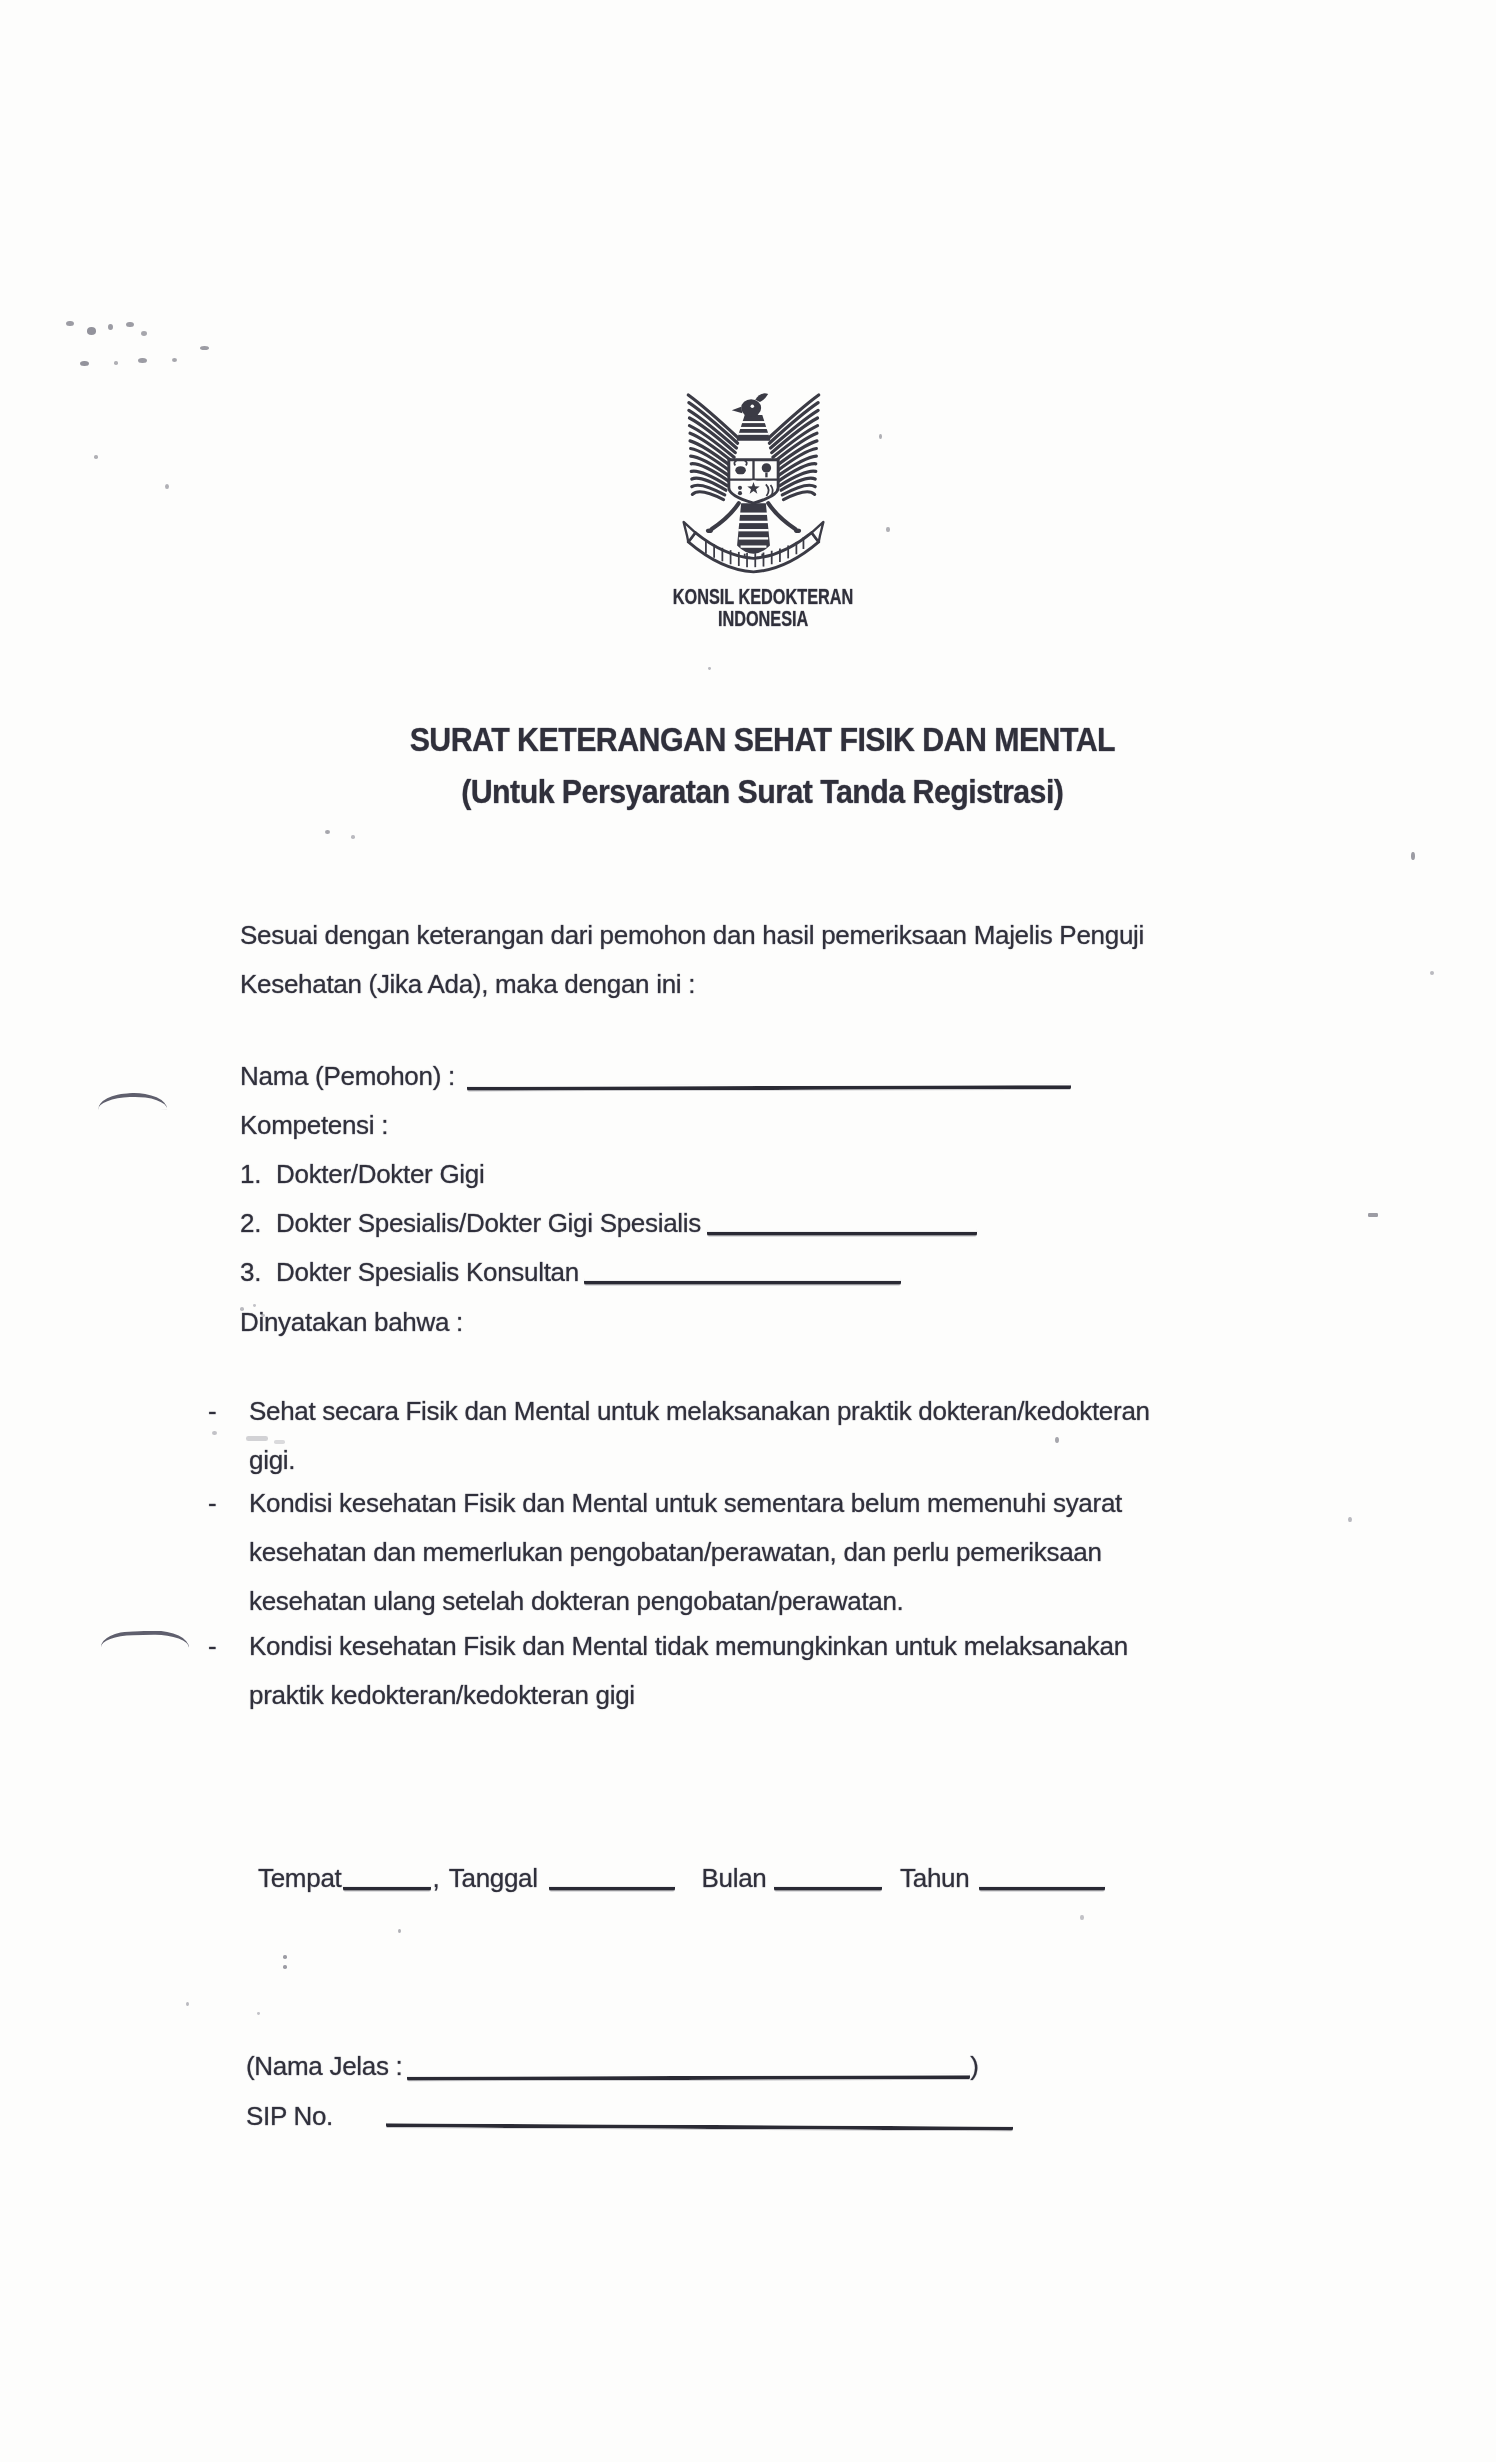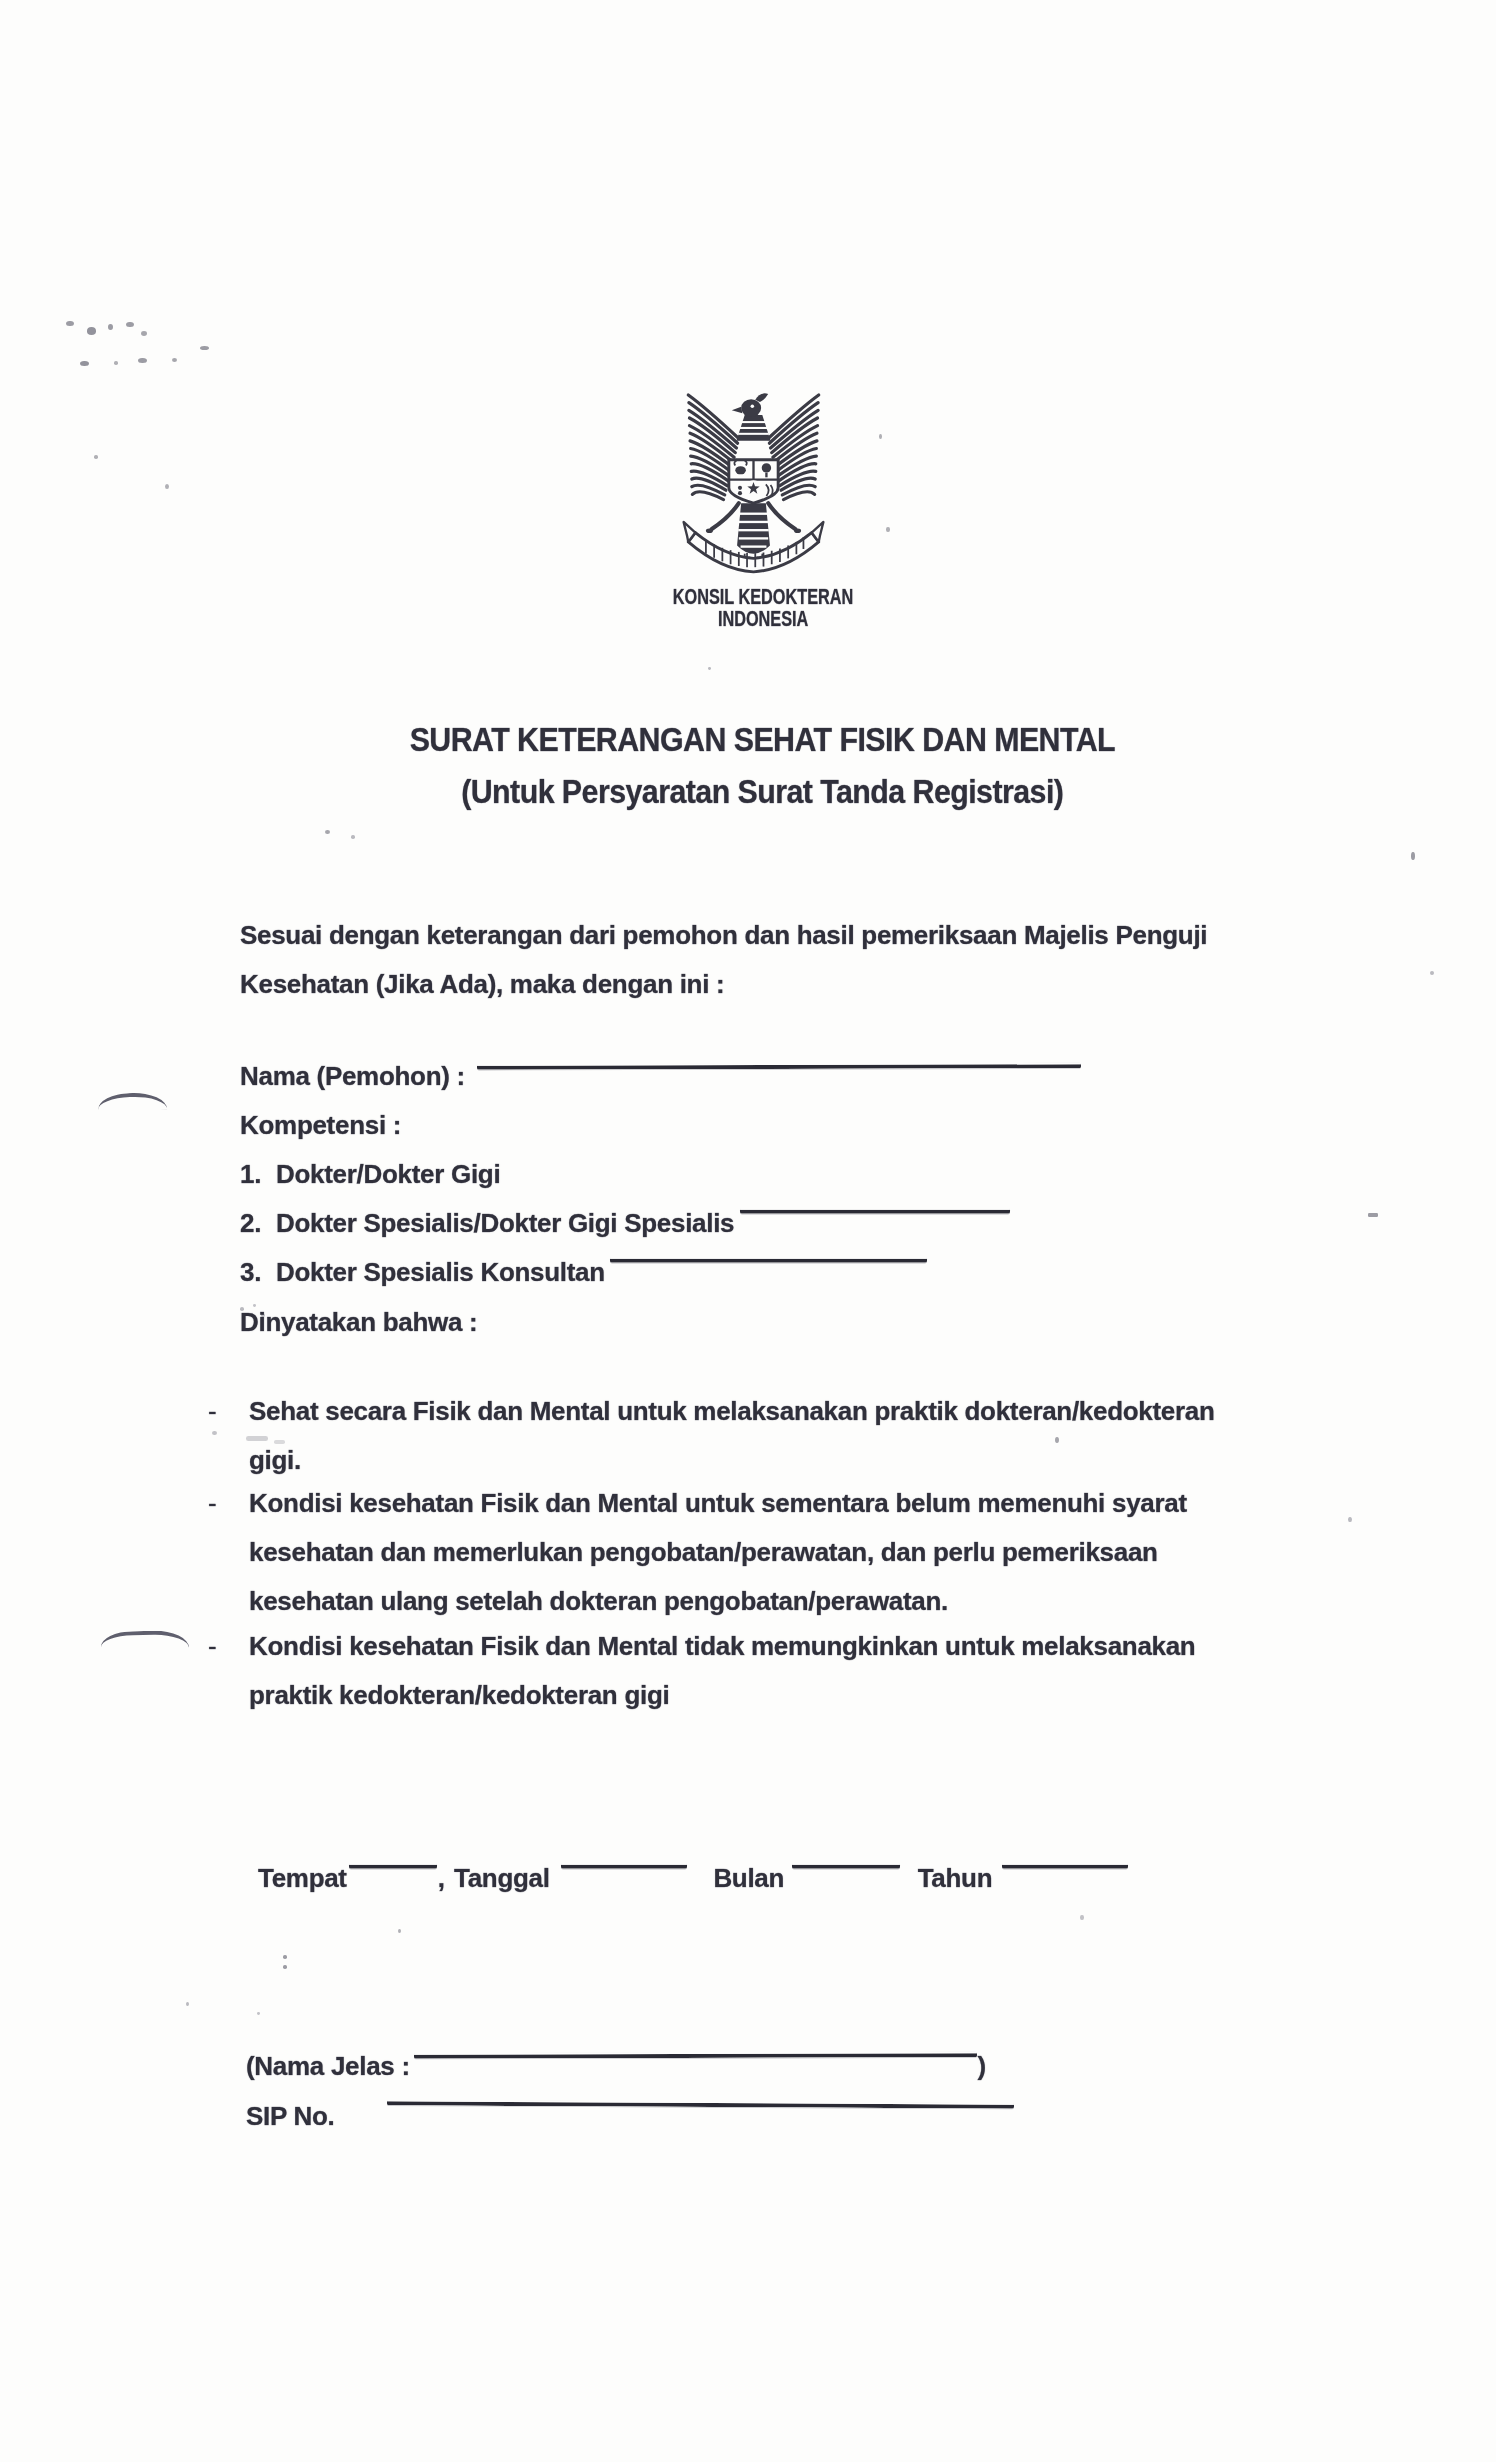--- a/index.html
+++ b/index.html
@@ -4,22 +4,22 @@
 <style>
   html,body{margin:0;padding:0;background:#fdfdfc;}
   .page{
     position:relative;width:1496px;height:2462px;background:#fdfdfc;overflow:hidden;
     font-family:"Liberation Sans","DejaVu Sans",sans-serif;color:#30303b;
     text-shadow:0 0 1.2px rgba(47,47,62,.38);
     -webkit-text-stroke:0.4px rgba(47,47,62,.45);
     letter-spacing:-0.3px;
   }
   .abs{position:absolute;}
-  .line{line-height:49px;font-size:26px;white-space:nowrap;font-weight:bold;}
-  .row{display:flex;align-items:flex-start;}
+  .line{line-height:49px;font-size:26px;white-space:nowrap;}
+  .row{display:flex;align-items:center;}
   .num{display:inline-block;width:36px;flex:none;}
 
   
   .emblem{position:absolute;left:680px;top:388px;width:147px;height:188px;opacity:.93;}
   .org-block{position:absolute;left:16px;right:0;top:586px;text-align:center;font-weight:700;
     font-size:22px;line-height:22px;letter-spacing:0;padding-left:14px;}
   .org-block .squeeze{display:inline-block;transform:scaleX(.74);transform-origin:center;}
 
   
   .title-block{position:absolute;left:0;right:0;top:714px;text-align:center;font-weight:700;

